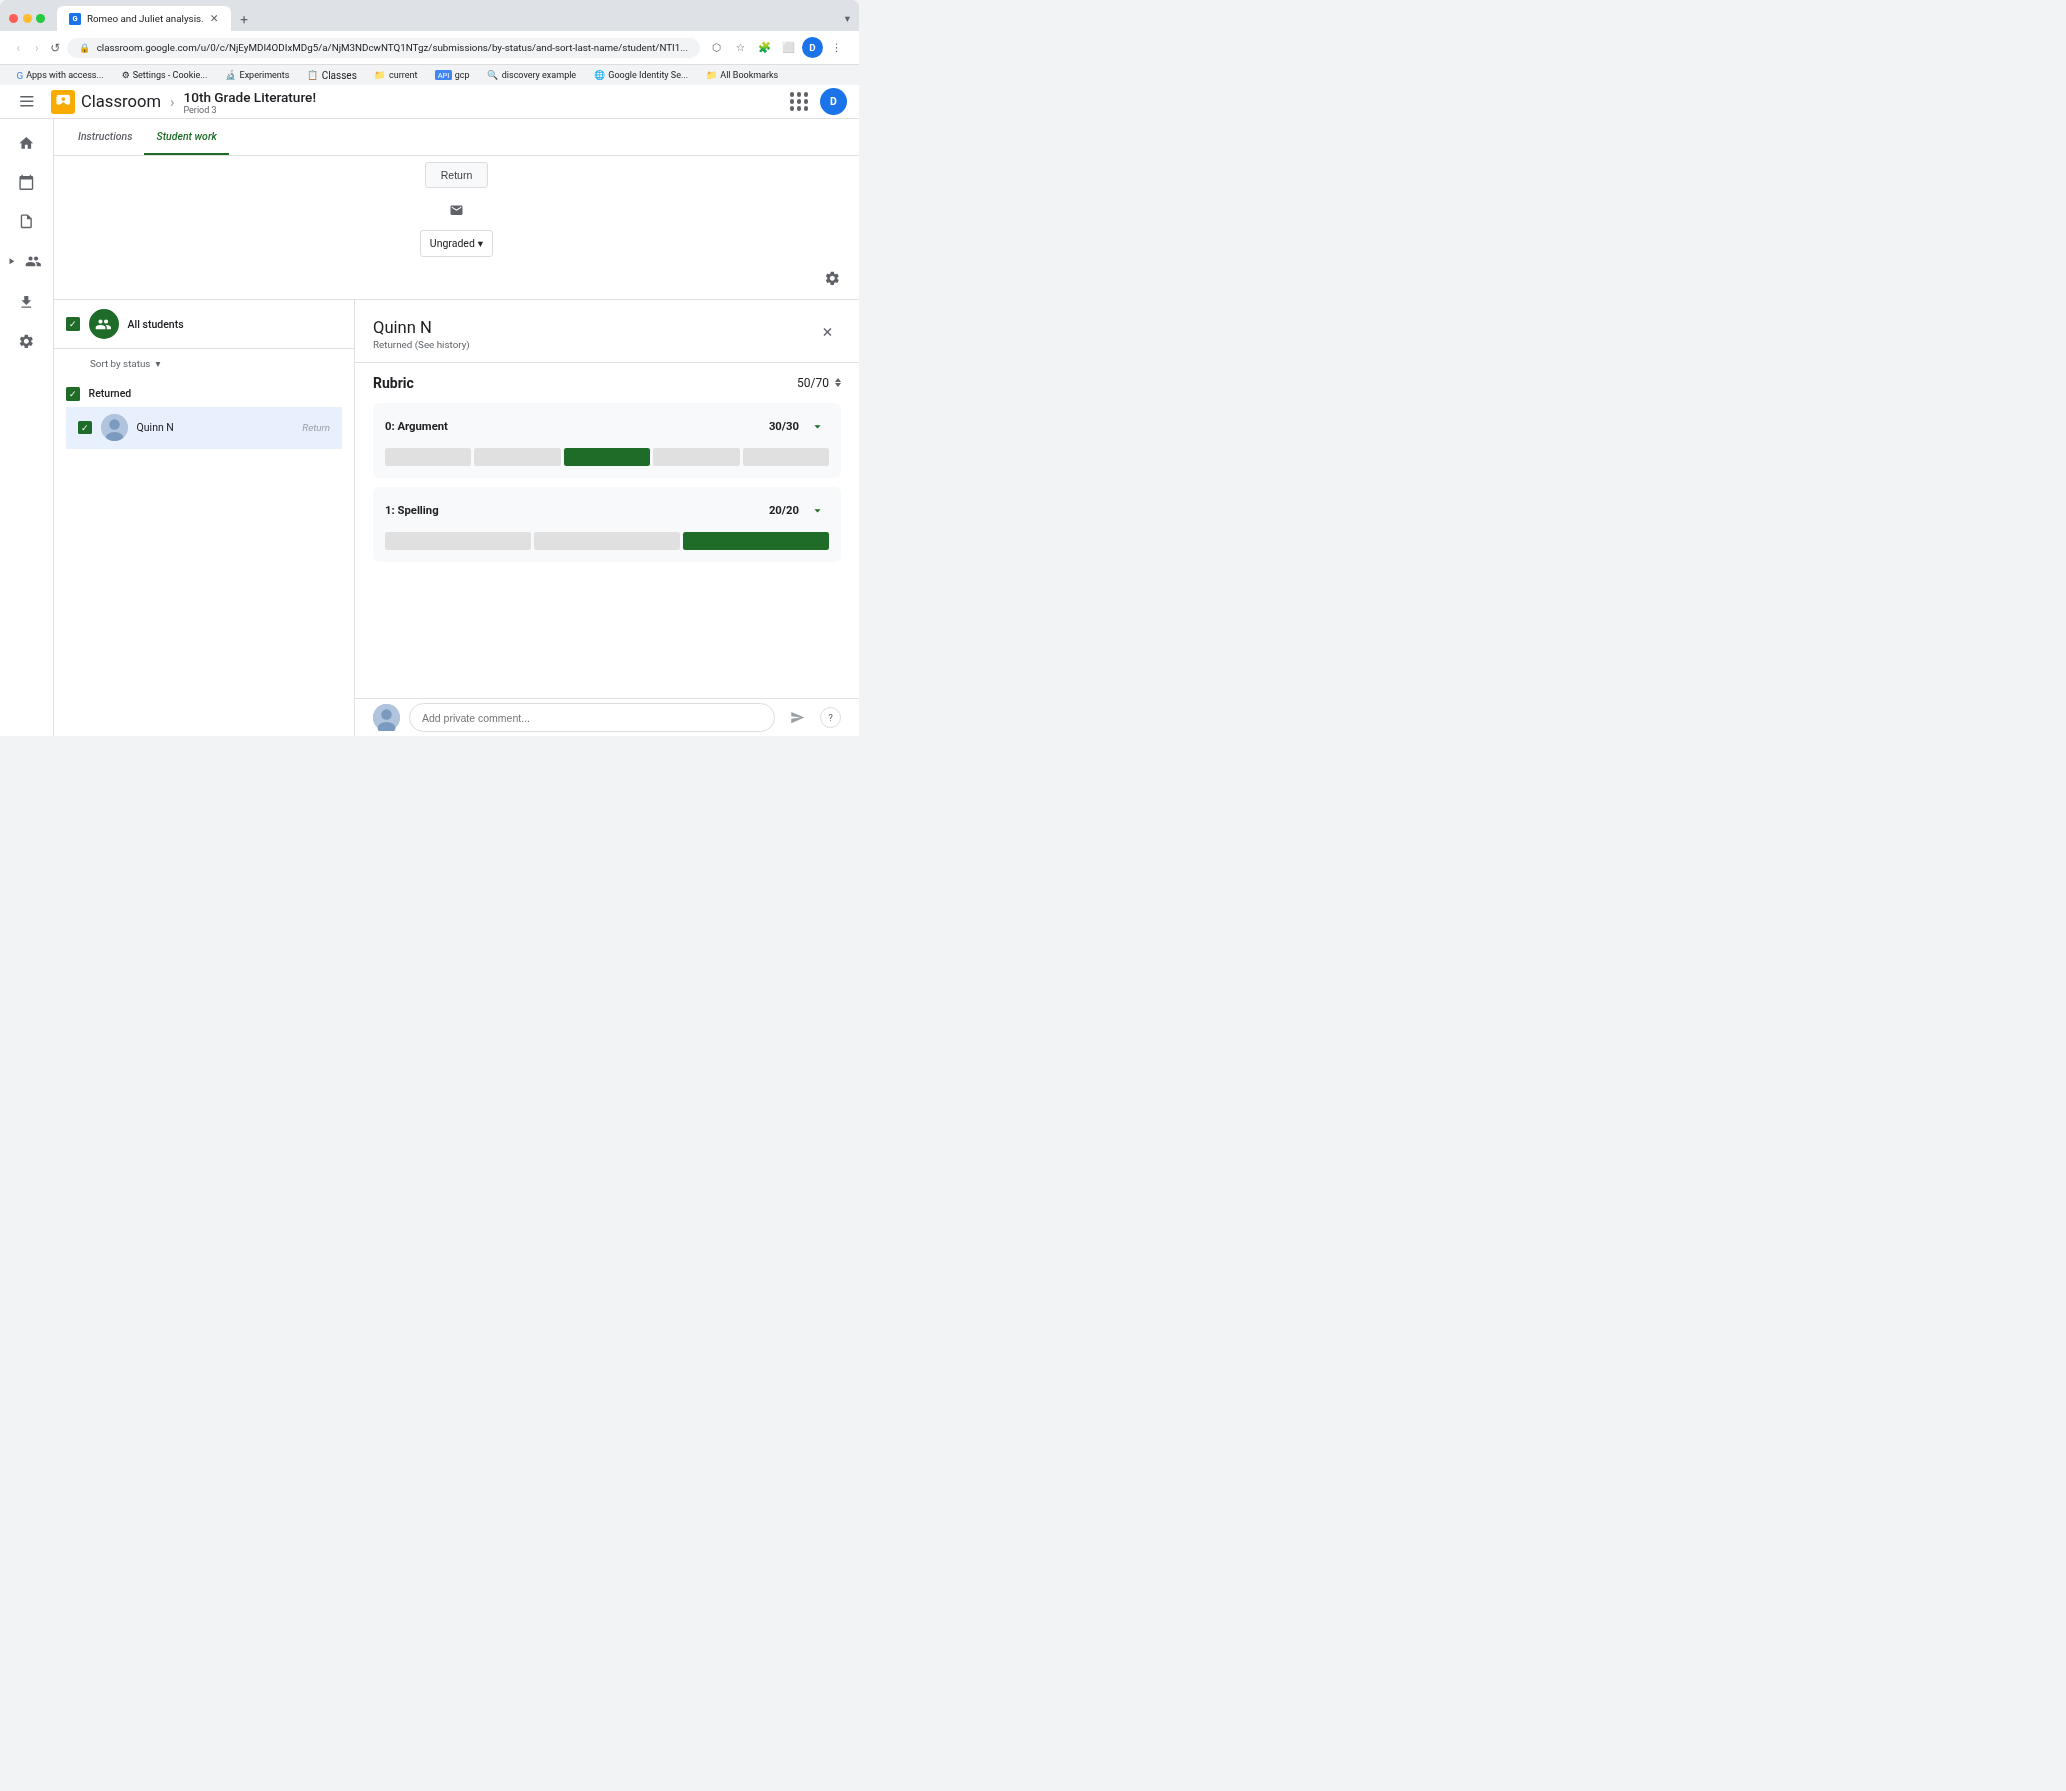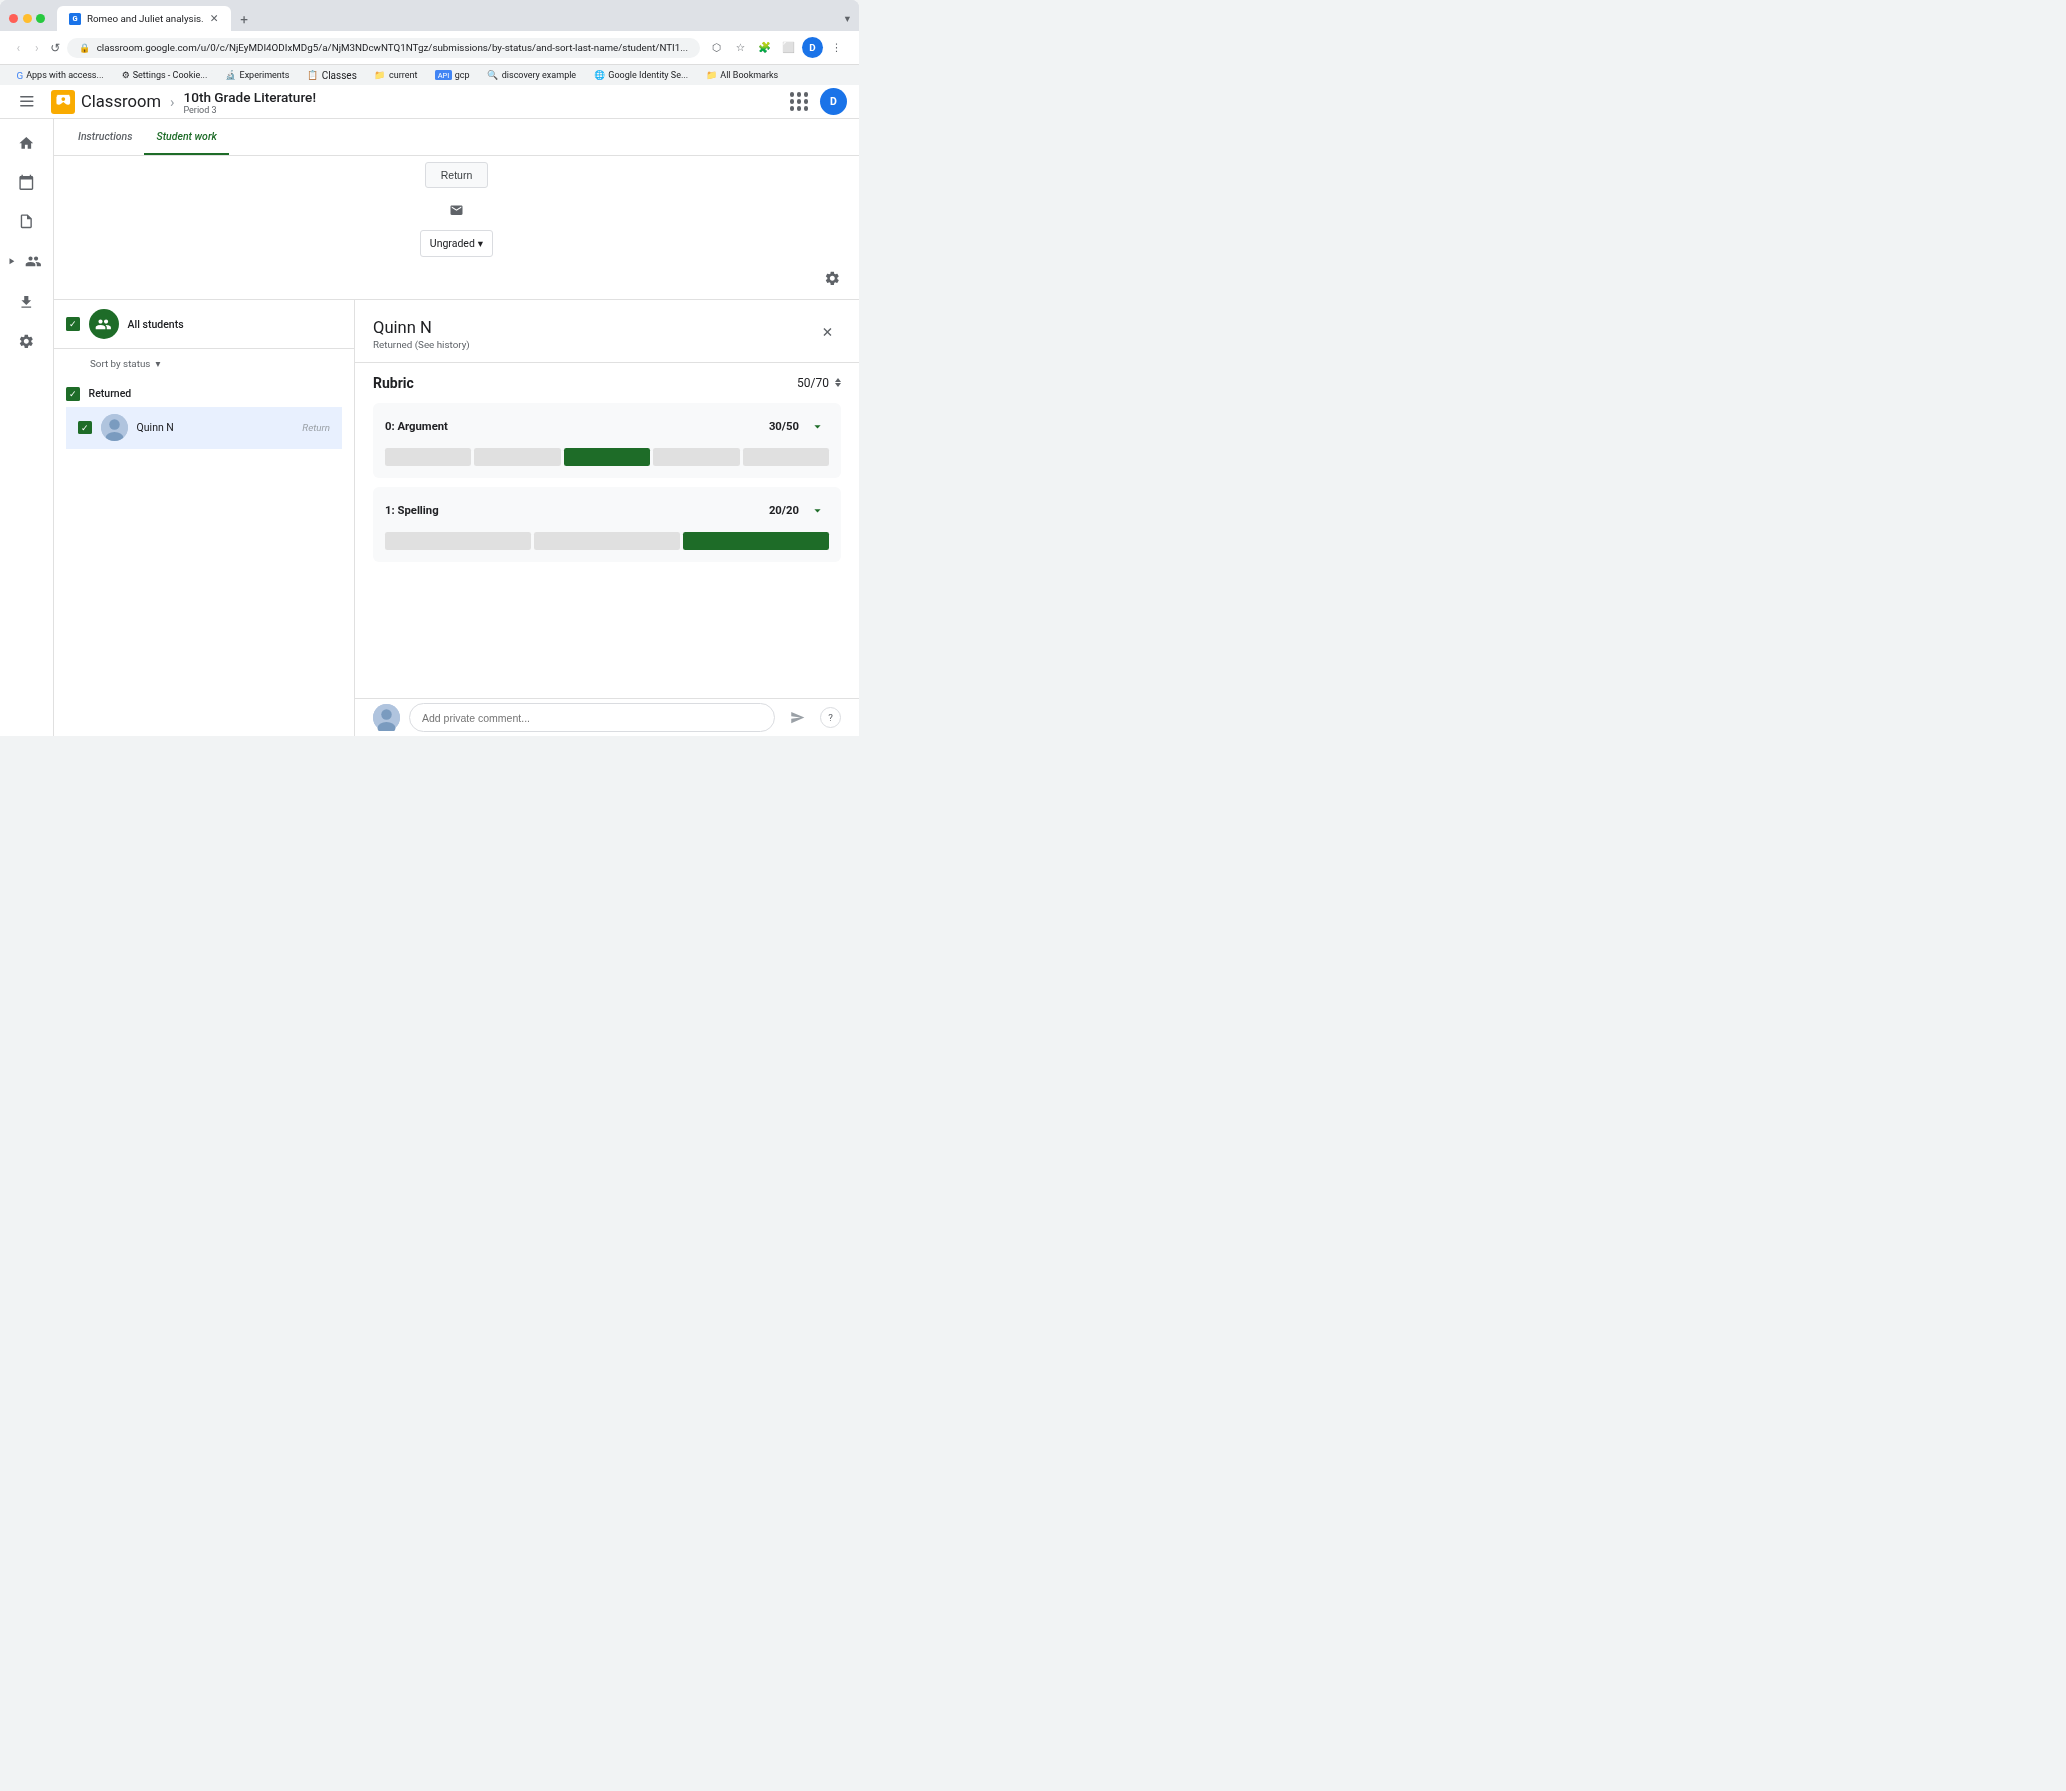--- a/index.html
+++ b/index.html
@@ -992,21 +992,21 @@
                     <div class="score-arrow score-arrow-up"></div>
                     <div class="score-arrow score-arrow-down"></div>
                   </div>
                 </div>
               </div>
 
               <div class="rubric-item">
                 <div class="rubric-item-header">
                   <span class="rubric-item-name">0: Argument</span>
                   <div class="rubric-item-score">
-                    <span>30/50</span>
+                    <span>30/30</span>
                     <div class="expand-btn">
                       <svg width="15" height="15" viewBox="0 0 24 24" fill="#1e6c28">
                           <path d="M7 10l5 5 5-5z"></path>
                         </svg>
                     </div>
                   </div>
                 </div>
                 <div class="rubric-bar">
                   <div class="bar-segment bar-empty"></div>
                   <div class="bar-segment bar-empty"></div>

